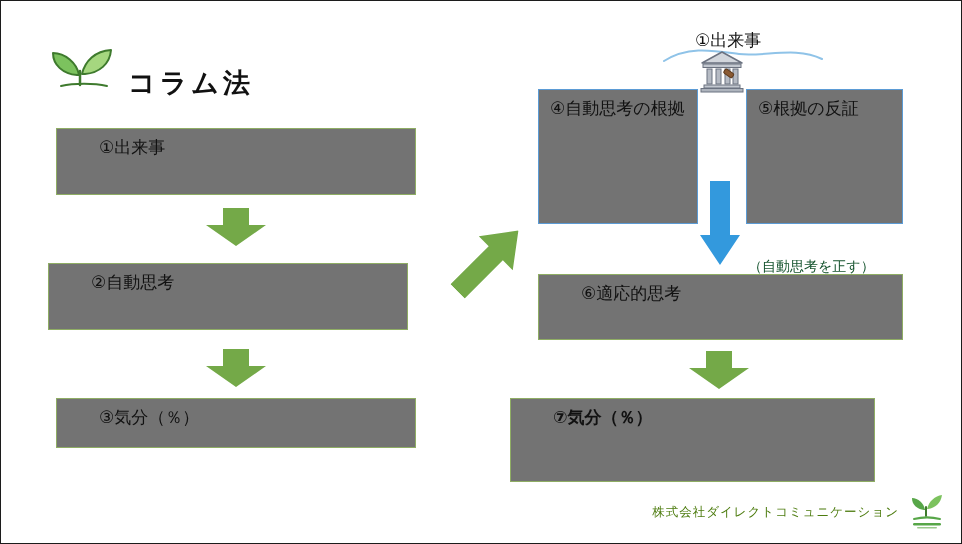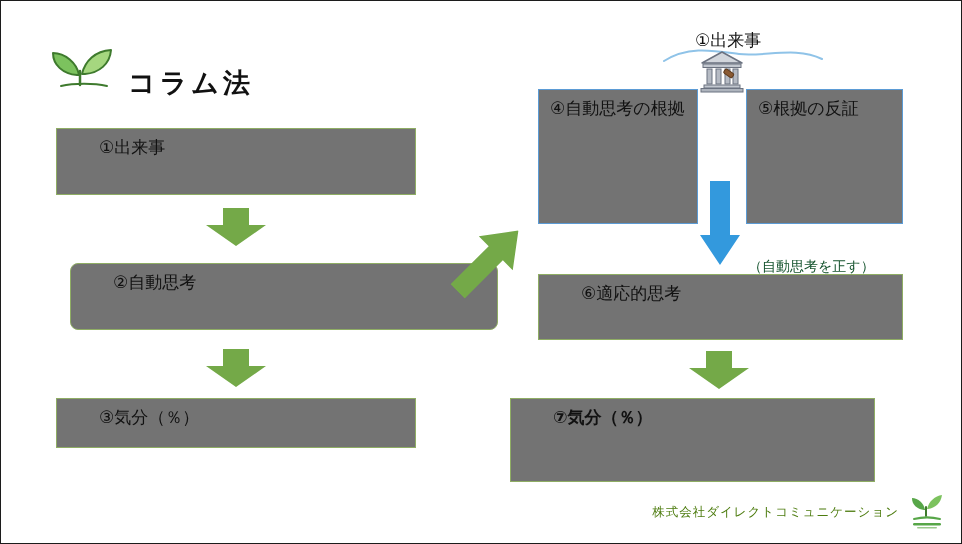--- a/index.html
+++ b/index.html
@@ -43,21 +43,21 @@
     font-size: 17px;
     color: #111;
     padding: 8px 11px;
     line-height: 1.25;
   }
   .box.green { border: 1px solid #8fad64; padding-left: 42px; }
   .box.blue  { border: 1px solid #5b9bd5; }
 
   
   .box-1 { left: 55px; top: 127px; width: 360px; height: 67px; }
-  .box-2 { left: 69px; top: 262px; width: 428px; height: 67px; border-radius: 8px; }
+  .box-2 { left: 47px; top: 262px; width: 360px; height: 67px; }
   .box-3 { left: 55px; top: 397px; width: 360px; height: 50px; }
 
   .arrow-down-green { position: absolute; width: 60px; height: 38px; }
   .arrow-l1 { left: 205px; top: 207px; }
   .arrow-l2 { left: 205px; top: 348px; }
   .arrow-r1 { left: 688px; top: 350px; }
 
   
   .arrow-diagonal {
     position: absolute;

